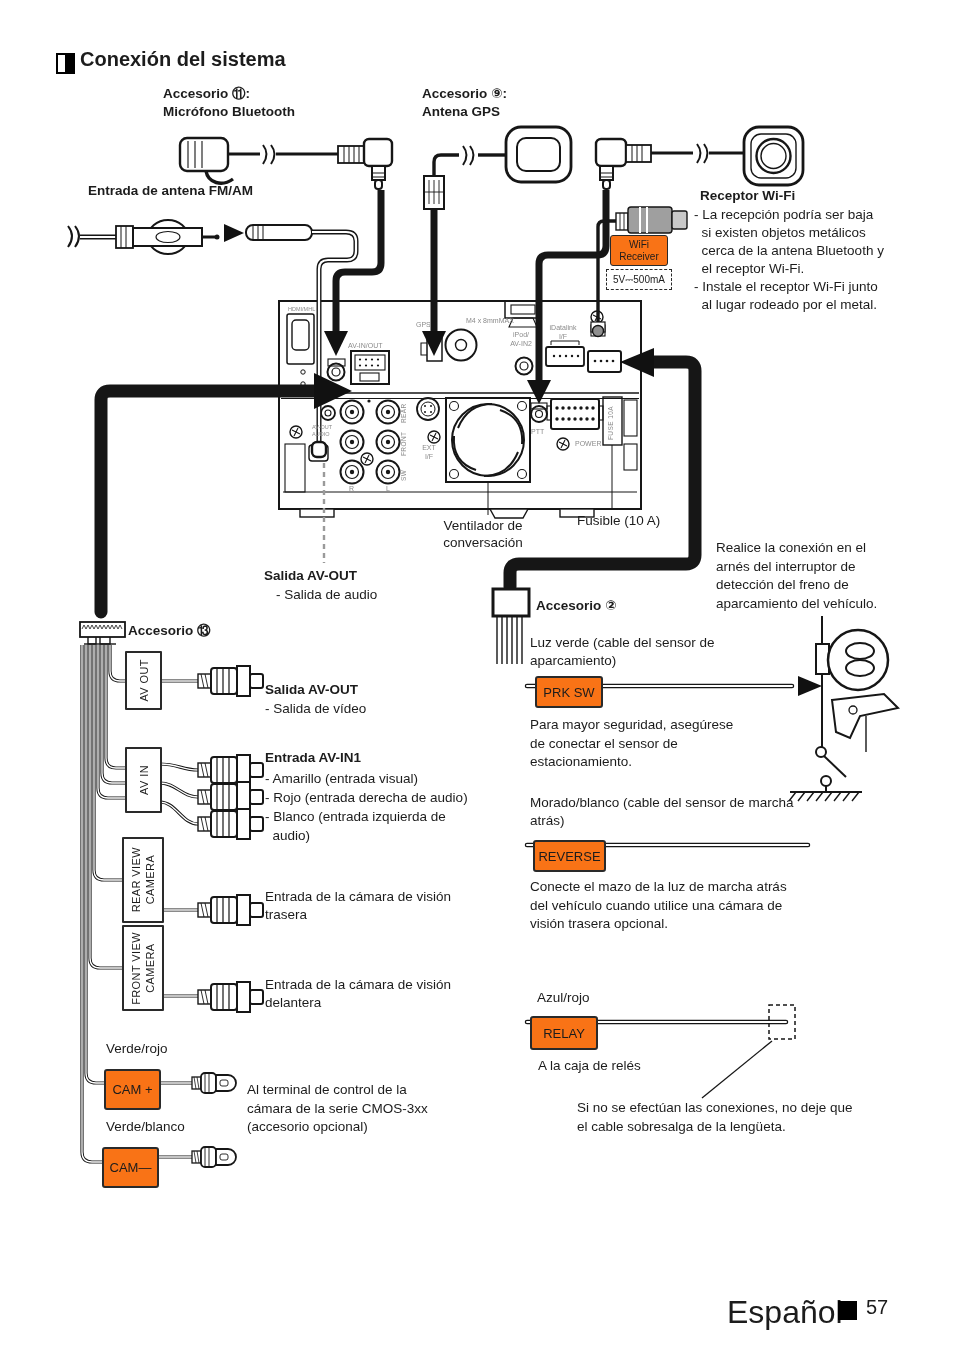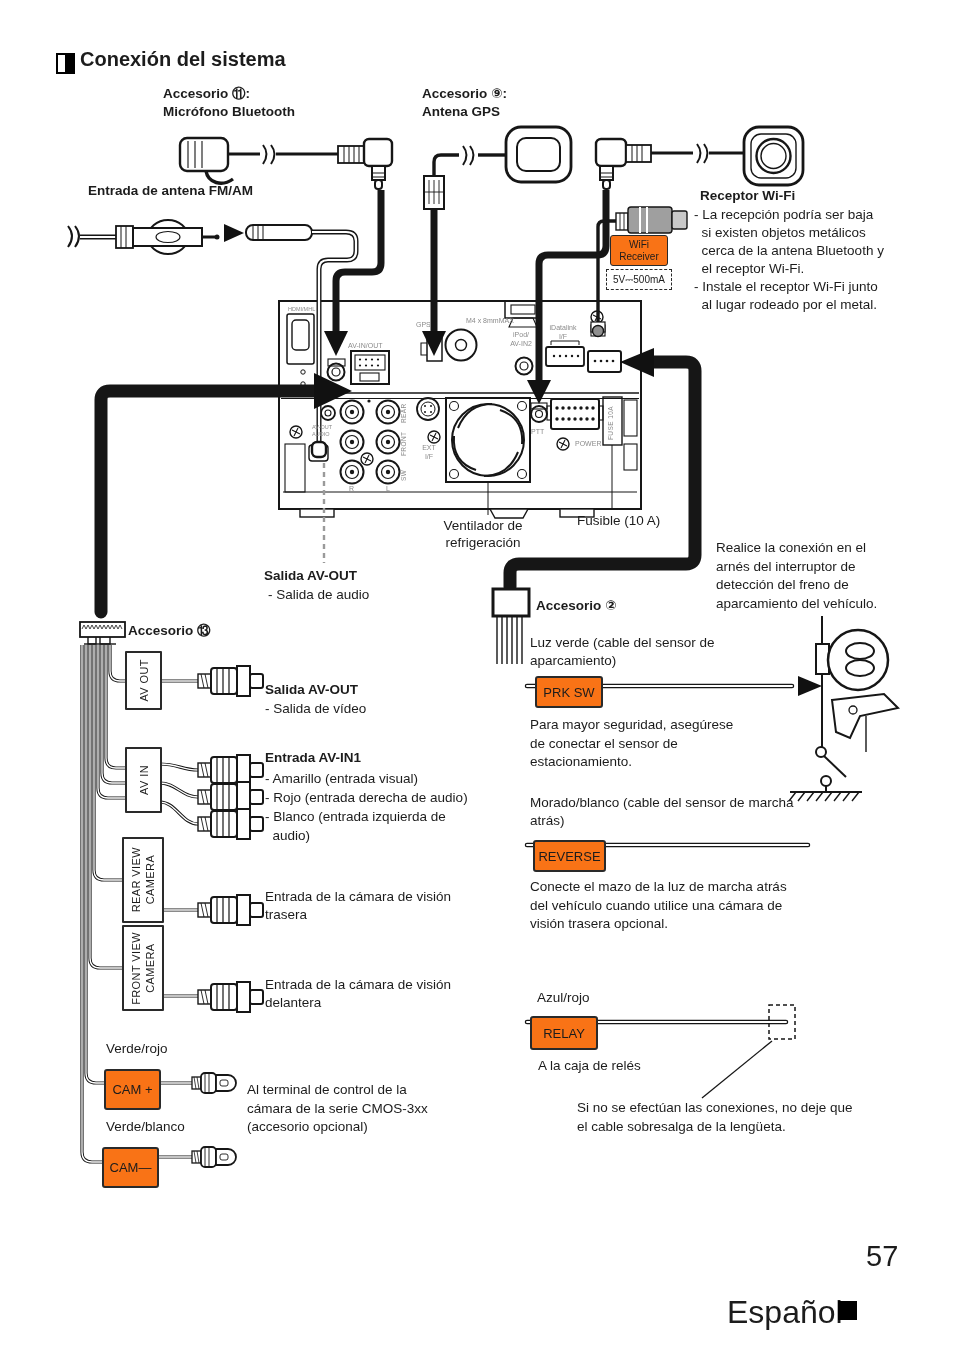--- a/index.html
+++ b/index.html
@@ -21,21 +21,21 @@
   .vbox span{writing-mode:vertical-rl;transform:rotate(180deg);font-size:11px;line-height:14px;
              white-space:pre-wrap;text-align:center;letter-spacing:.4px;color:#1c1c1c}
   .dashedbox{position:absolute;border:1.6px dashed #2a2a2a;background:#fff;display:flex;
              align-items:center;justify-content:center;box-sizing:border-box;z-index:3}
   .small10{font-size:10px;line-height:12px;text-align:center;white-space:pre-wrap;color:#1c1c1c}
   #sec-icon{position:absolute;left:56px;top:53px;width:15px;height:17px;border:2px solid #000;z-index:2}
   #sec-icon::after{content:"";position:absolute;top:-1px;right:-1px;width:60%;height:calc(100% + 2px);background:#000}
   #page-title{position:absolute;left:80px;top:48px;font-size:20px;font-weight:bold;z-index:2}
   #footer-lang{position:absolute;left:727px;top:1294px;font-size:32px;z-index:2}
   #footer-square{position:absolute;left:838px;top:1301px;width:19px;height:19px;background:#000;z-index:2}
-  #footer-page{position:absolute;left:866px;top:1240px;font-size:29px;z-index:2}
+  #footer-page{position:absolute;left:866px;top:1296px;font-size:20px;z-index:2}
 </style>
 </head>
 <body>
 
 <div id="page">
 
   <svg id="diagram-svg" width="954" height="1357" viewBox="0 0 954 1357" fill="none" stroke="#161616">
     <defs>
       <g id="scr">
         <circle r="6" fill="#fff" stroke="#161616" stroke-width="1.4"></circle>
@@ -412,25 +412,25 @@
 I/F</div>
   <div class="vtiny" style="left:400px;top:397px;height:32px">REAR</div>
   <div class="vtiny" style="left:400px;top:427px;height:34px">FRONT</div>
   <div class="vtiny" style="left:400px;top:461px;height:28px">SW</div>
   <div class="tiny" style="left:349px;top:485px">R</div>
   <div class="tiny" style="left:386px;top:485px">L</div>
   <div class="tiny tiny5" style="left:312px;top:424px">AV-OUT
 AUDIO</div>
 
   <div class="lbl" style="left:432px;top:517px;width:102px;text-align:center;line-height:17px">Ventilador de
-refrigeración</div>
+conversación</div>
   <div class="lbl" style="left:577px;top:512px">Fusible (10 A)</div>
 
   <div class="lbl b" style="left:264px;top:567px">Salida AV-OUT</div>
-  <div class="lbl" style="left:268px;top:586px">- Salida de audio</div>
+  <div class="lbl" style="left:276px;top:586px">- Salida de audio</div>
 
   <div class="lbl b" style="left:536px;top:597px">Accesorio ②</div>
   <div class="lbl" style="left:716px;top:539px;line-height:18.5px">Realice la conexión en el
 arnés del interruptor de
 detección del freno de
 aparcamiento del vehículo.</div>
   <div class="lbl" style="left:530px;top:634px">Luz verde (cable del sensor de
 aparcamiento)</div>
   <div class="boxlbl" style="left:535px;top:676px;width:68px;height:32px">PRK SW</div>
   <div class="lbl" style="left:530px;top:716px;line-height:18.5px">Para mayor seguridad, asegúrese

